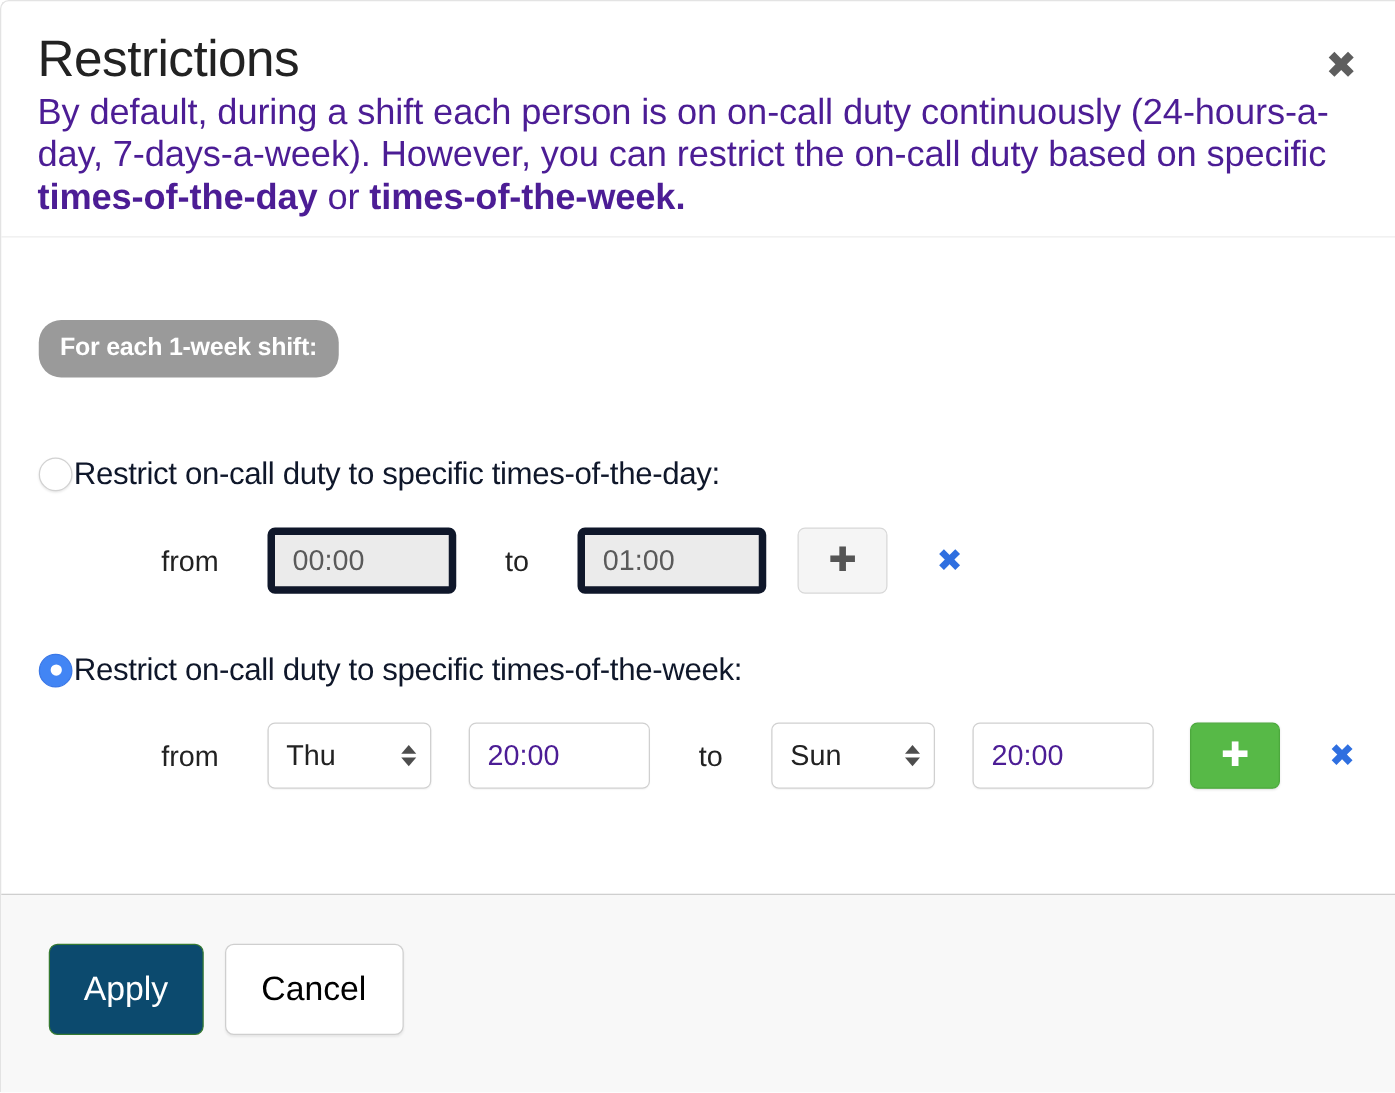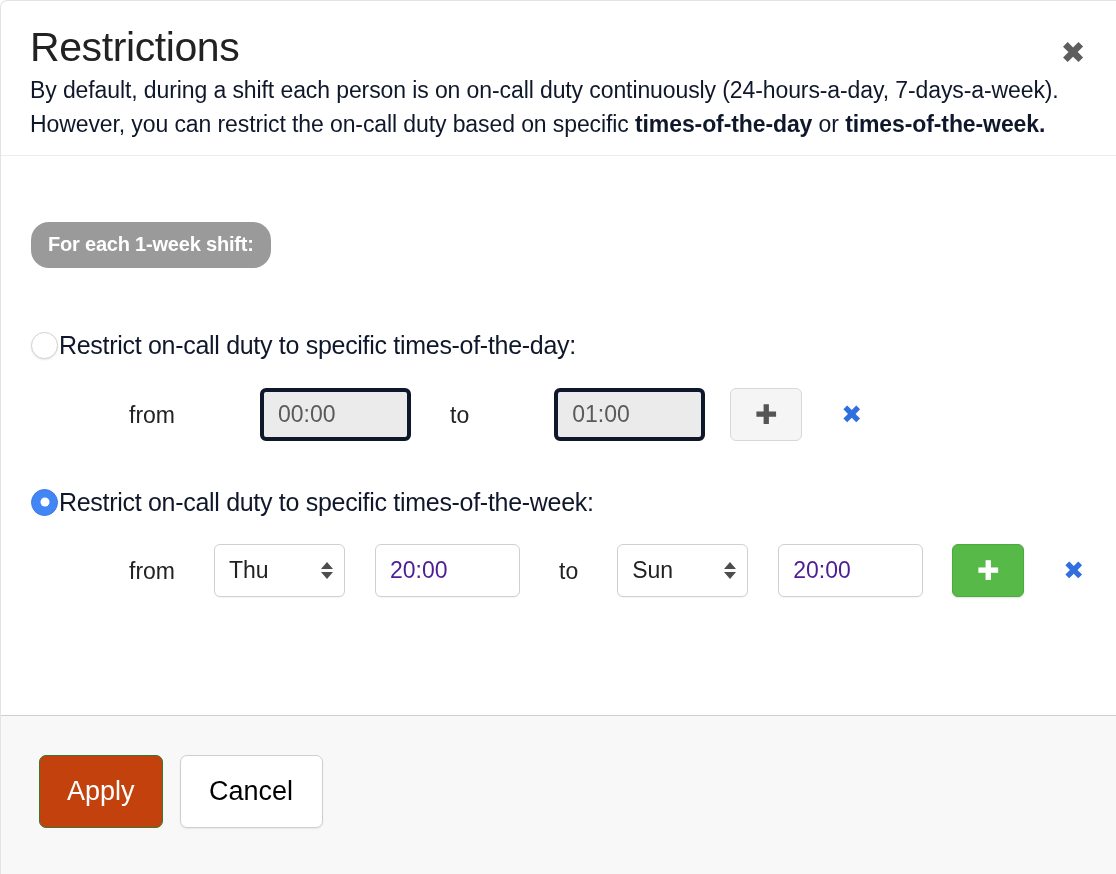--- a/index.html
+++ b/index.html
@@ -36,23 +36,23 @@
   }
   .modal-title {
     font-size: 41px;
     line-height: 48px;
     font-weight: 400;
     letter-spacing: -0.4px;
     color: #222222;
     margin: 0 0 2px 0;
   }
   .modal-desc {
-    font-size: 23px;
+    font-size: 29px;
     line-height: 34px;
-    color: #0f172a;
+    color: #4c1d95;
     max-width: 1052px;
     margin: 0;
     letter-spacing: -0.1px;
   }
   .modal-desc b { font-weight: 700; }
 
   .close-btn {
     position: absolute;
     top: 35px;
     right: 26px;
@@ -161,23 +161,22 @@
     height: 53px;
     font-size: 23px;
     font-family: "Liberation Sans", sans-serif;
     padding: 0 14px;
     border-radius: 6px;
     outline: none;
   }
   .txt-input.disabled {
     width: 151px;
     background: #ebebeb;
-    border: 4px solid #0f172a;
+    border: 6px solid #0f172a;
     color: #5a5a5a;
-    margin-left: 46px;
   }
   .txt-input.enabled {
     width: 145px;
     background: #ffffff;
     border: 1px solid #d0d0d0;
     color: #4c1d95;
     box-shadow: 0 1px 1px rgba(0,0,0,0.04);
   }
 
   .day-select {
@@ -266,21 +265,21 @@
     box-sizing: border-box;
     height: 73px;
     border-radius: 7px;
     font-size: 27px;
     font-family: "Liberation Sans", sans-serif;
     cursor: pointer;
     padding: 0 27px;
     line-height: 71px;
   }
   .btn-apply {
-    background: #c2410c;
+    background: #0c4a6e;
     border: 1px solid #357a32;
     color: #ffffff;
     min-width: 122px;
     text-align: center;
   }
   .btn-cancel {
     background: #ffffff;
     border: 1px solid #cfcfcf;
     color: #000000;
     min-width: 143px;

